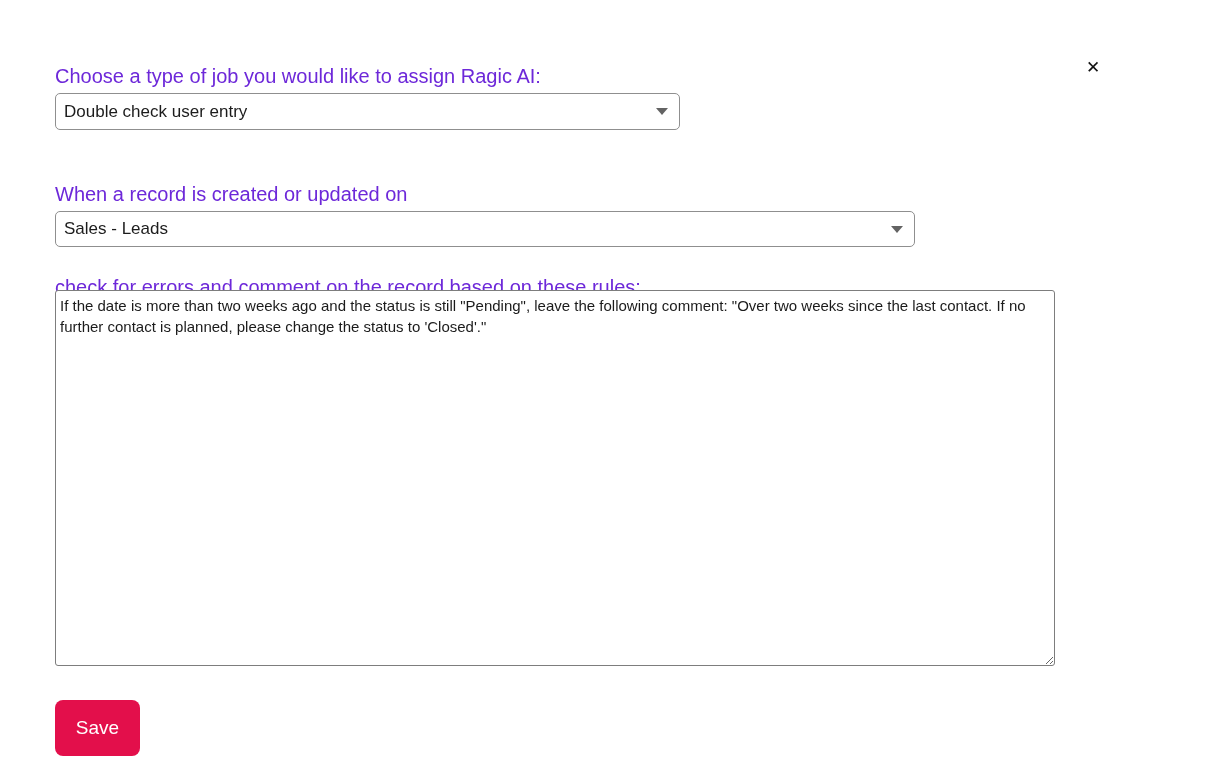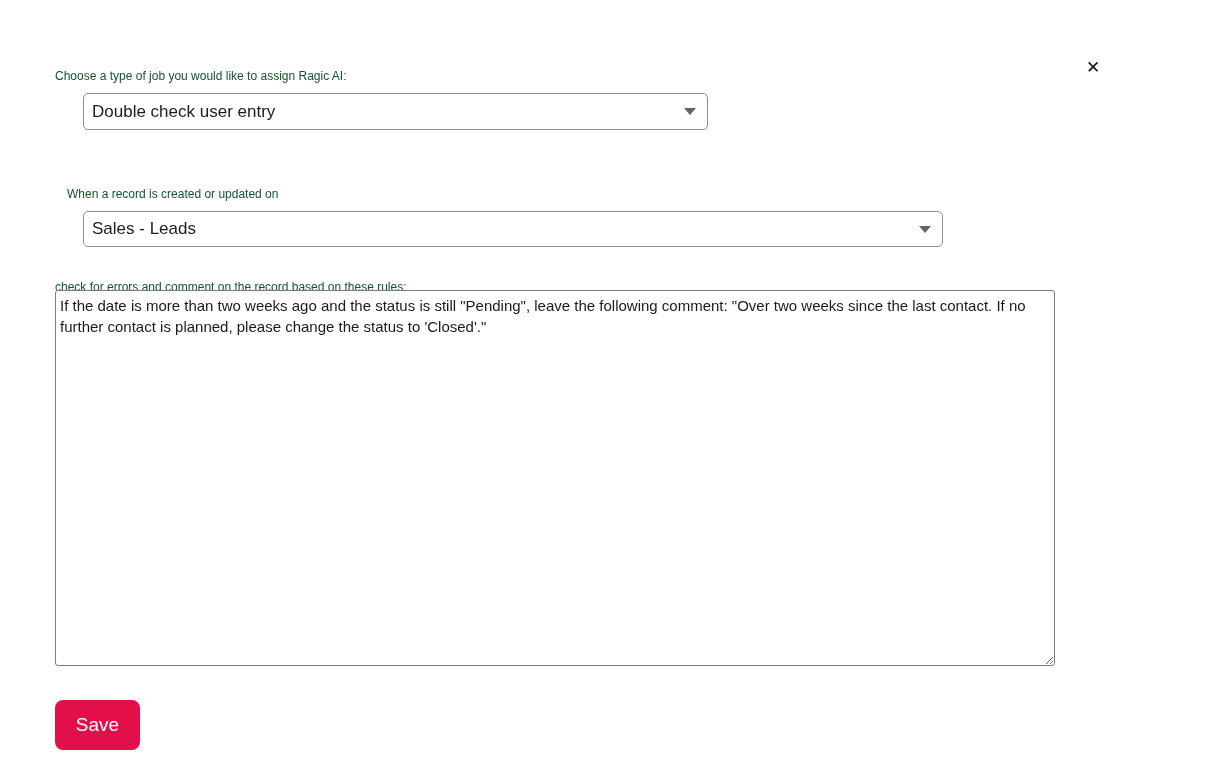--- a/index.html
+++ b/index.html
@@ -27,38 +27,37 @@
     justify-content: center;
     font-size: 17px;
     font-weight: 700;
     color: #111111;
     cursor: pointer;
     user-select: none;
   }
 
   .field-label {
     left: 55px;
-    font-size: 12px;
+    font-size: 20px;
     line-height: 21px;
-    color: #14532d;
+    color: #6d28d9;
     white-space: nowrap;
   }
 
   .combobox {
     left: 55px;
     box-sizing: border-box;
     border: 1px solid #8f8f8f;
     border-radius: 5px;
     background: #ffffff;
     display: flex;
     align-items: center;
     justify-content: space-between;
     padding: 0 11px 0 8px;
     cursor: pointer;
-    margin-left: 28px;
   }
   .combobox .value {
     font-size: 17px;
     color: #1c1c1c;
     white-space: nowrap;
     overflow: hidden;
   }
   .chevron {
     width: 0;
     height: 0;
@@ -87,21 +86,21 @@
     color: #1b1b1b;
     background: #ffffff;
     resize: both;
     outline: none;
   }
 
   .save-btn {
     left: 55px;
     top: 700px;
     width: 85px;
-    height: 50px;
+    height: 56px;
     border: none;
     border-radius: 8px;
     background: #e30f4b;
     color: #ffffff;
     font-family: "Liberation Sans", "DejaVu Sans", sans-serif;
     font-size: 19px;
     cursor: pointer;
   }
 </style>
 </head>
@@ -113,21 +112,21 @@
     <span>✕</span>
   </div>
 
   <div class="abs field-label" style="top:66px;">Choose a type of job you would like to assign Ragic AI:</div>
 
   <div class="abs combobox" id="combo-job">
     <span class="value">Double check user entry</span>
     <span class="chevron"></span>
   </div>
 
-  <div class="abs field-label" style="top:184px;margin-left:12px;">When a record is created or updated on</div>
+  <div class="abs field-label" style="top:184px;">When a record is created or updated on</div>
 
   <div class="abs combobox" id="combo-sheet">
     <span class="value">Sales - Leads</span>
     <span class="chevron"></span>
   </div>
 
   <div class="abs field-label" style="top:277px;">check for errors and comment on the record based on these rules:</div>
 
   <textarea class="abs rules-textarea" spellcheck="false" style="">If the date is more than two weeks ago and the status is still "Pending", leave the following comment: "Over two weeks since the last contact. If no further contact is planned, please change the status to 'Closed'."</textarea>
 

